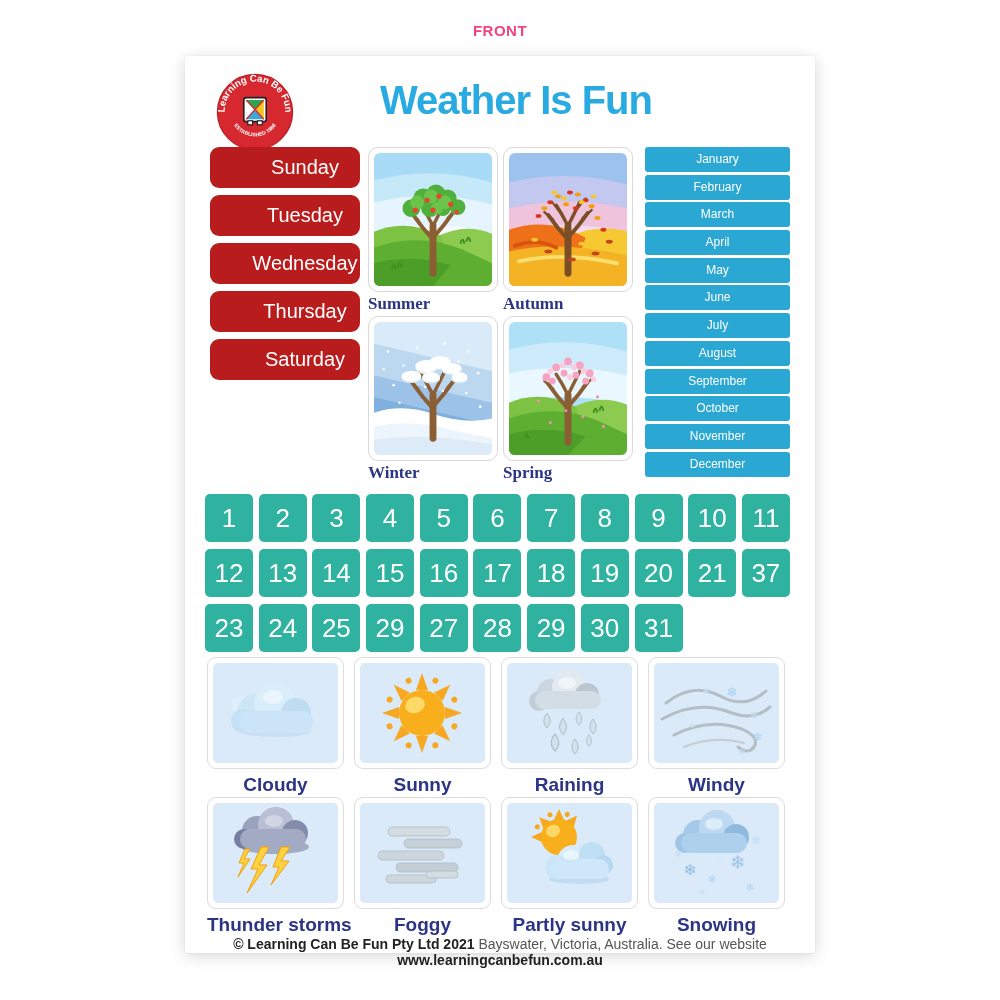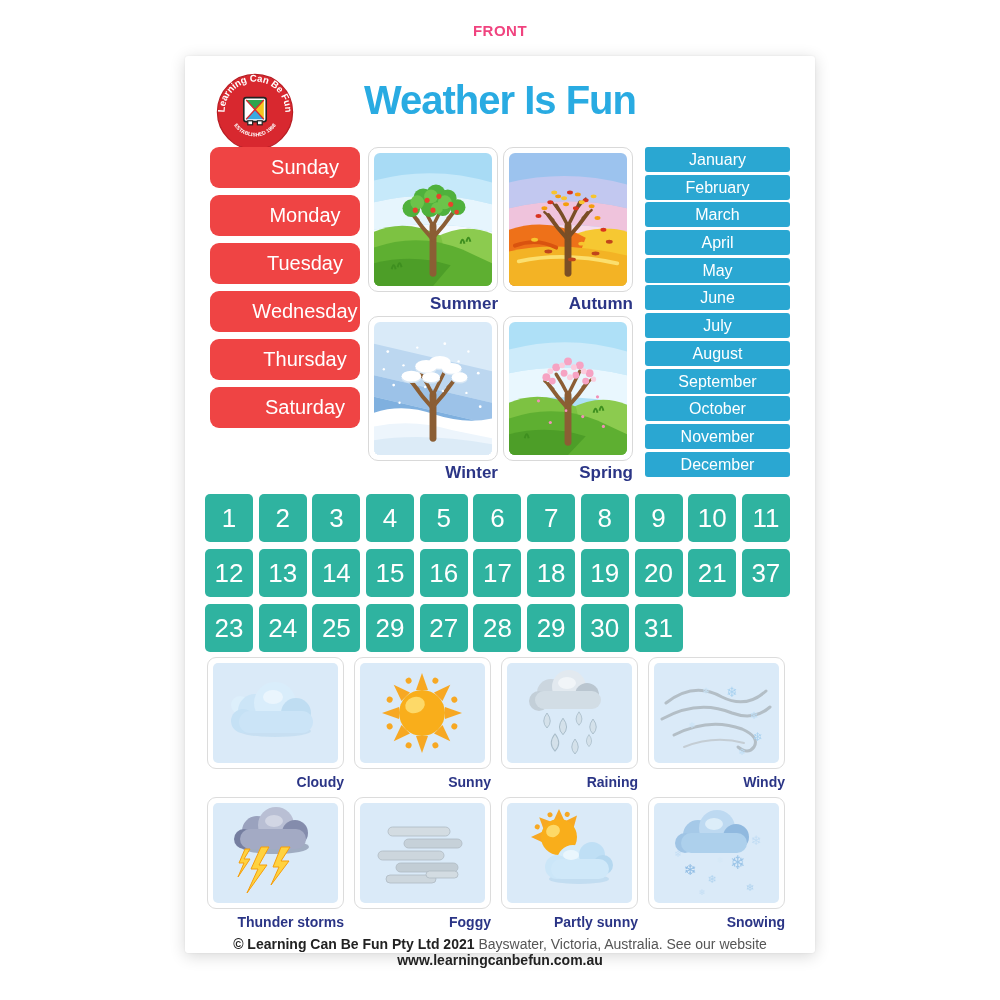--- a/index.html
+++ b/index.html
@@ -2,49 +2,49 @@
 <html><head>
 <meta charset="utf-8">
 <style>
   html,body{margin:0;padding:0;background:#ffffff;}
   body{width:1000px;height:1000px;position:relative;font-family:"Liberation Sans",sans-serif;overflow:hidden;}
   .front-label{position:absolute;top:22px;left:0;width:100%;text-align:center;
     font-size:15px;font-weight:bold;letter-spacing:.5px;color:#F0437F;}
   .poster{position:absolute;left:185px;top:56px;width:630px;height:897px;background:#fff;
     border-radius:3px;box-shadow:0 3px 16px rgba(0,0,0,.16), 0 0 2px rgba(0,0,0,.08);}
   .logo{position:absolute;left:30px;top:16px;width:80px;height:80px;}
-  .title{position:absolute;top:22px;left:0;width:100%;text-align:center;
+  .title{position:absolute;top:22px;left:16px;width:100%;text-align:center;
     font-size:40px;font-weight:bold;letter-spacing:-1px;color:#29ABE2;}
   
   .days{position:absolute;left:25px;top:91px;width:150px;display:flex;flex-direction:column;gap:7px;}
-  .day-tile{height:41px;line-height:41px;background:#ef4444;border-radius:9px;color:#fff;
+  .day-tile{height:41px;line-height:41px;background:#b91c1c;border-radius:9px;color:#fff;
     font-size:20px;text-align:center;padding-left:40px;}
   
   .months{position:absolute;left:460px;top:91px;width:145px;display:flex;flex-direction:column;gap:2.7px;}
   .month-tile{height:25px;line-height:25px;background:#2AA7D2;border-radius:3px;color:#fff;
-    font-size:16px;text-align:center;}
+    font-size:12px;text-align:center;}
   
   .seasons{position:absolute;left:183px;top:91px;width:265px;display:grid;
     grid-template-columns:130px 130px;column-gap:5px;}
   .season-card{background:#fff;border:1px solid #D9D9D9;border-radius:10px;padding:5px;
     height:145px;box-sizing:border-box;}
   .season-img{width:100%;height:100%;border-radius:6px;overflow:hidden;}
   .season-img svg,.weather-img svg{display:block;width:100%;height:100%;}
-  .season-label{height:24px;line-height:23px;text-align:right;font-weight:bold;font-size:17px;color:#2B3586;}
+  .season-label{height:24px;line-height:23px;text-align:left;font-weight:bold;font-size:17px;color:#2B3586;font-family:Liberation Serif, serif;}
   
   .dates{position:absolute;left:20px;top:438px;width:590px;display:flex;flex-wrap:wrap;gap:7px 5.7px;}
   .date-tile{width:48px;height:48px;line-height:48px;background:#2FB3A0;border-radius:5px;color:#fff;
     font-size:26px;text-align:center;}
   
   .weather{position:absolute;left:22px;top:601px;width:578px;display:grid;
     grid-template-columns:repeat(4,137px);column-gap:10px;}
   .weather-cell{height:140px;}
   .weather-card{background:#fff;border:1px solid #DCDCDC;border-radius:9px;padding:5px;height:112px;box-sizing:border-box;}
   .weather-img{width:100%;height:100%;background:#DAEAF8;border-radius:5px;overflow:hidden;}
-  .weather-label{text-align:right;font-weight:bold;font-size:14px;color:#2B3586;margin-top:5px;white-space:nowrap;}
+  .weather-label{text-align:center;font-weight:bold;font-size:19px;color:#2B3586;margin-top:5px;white-space:nowrap;}
   .footer{position:absolute;top:880px;left:0;width:100%;text-align:center;font-size:14px;color:#555;}
   .footer b{color:#222;}
 </style>
 </head>
 <body>
 
 <div class="front-label">FRONT</div>
 
 <div class="poster">
 
@@ -71,21 +71,20 @@
         <polygon points="39,59 61,59 50,47" fill="#39A9E0"></polygon>
         <path d="M39,35 L61,59 M61,35 L39,59" stroke="#D8282F" stroke-width="1.6"></path>
       </g>
     </svg>
   </div>
 
   <div class="title">Weather Is Fun</div>
 
   <div class="days">
     <div class="day-tile">Sunday</div>
-    <div class="day-tile">Monday</div>
     <div class="day-tile">Tuesday</div>
     <div class="day-tile">Wednesday</div>
     <div class="day-tile">Thursday</div>
     <div class="day-tile">Saturday</div>
   </div>
 
   <div class="seasons">
     <div>
       <div class="season-card">
         <div class="season-img">

